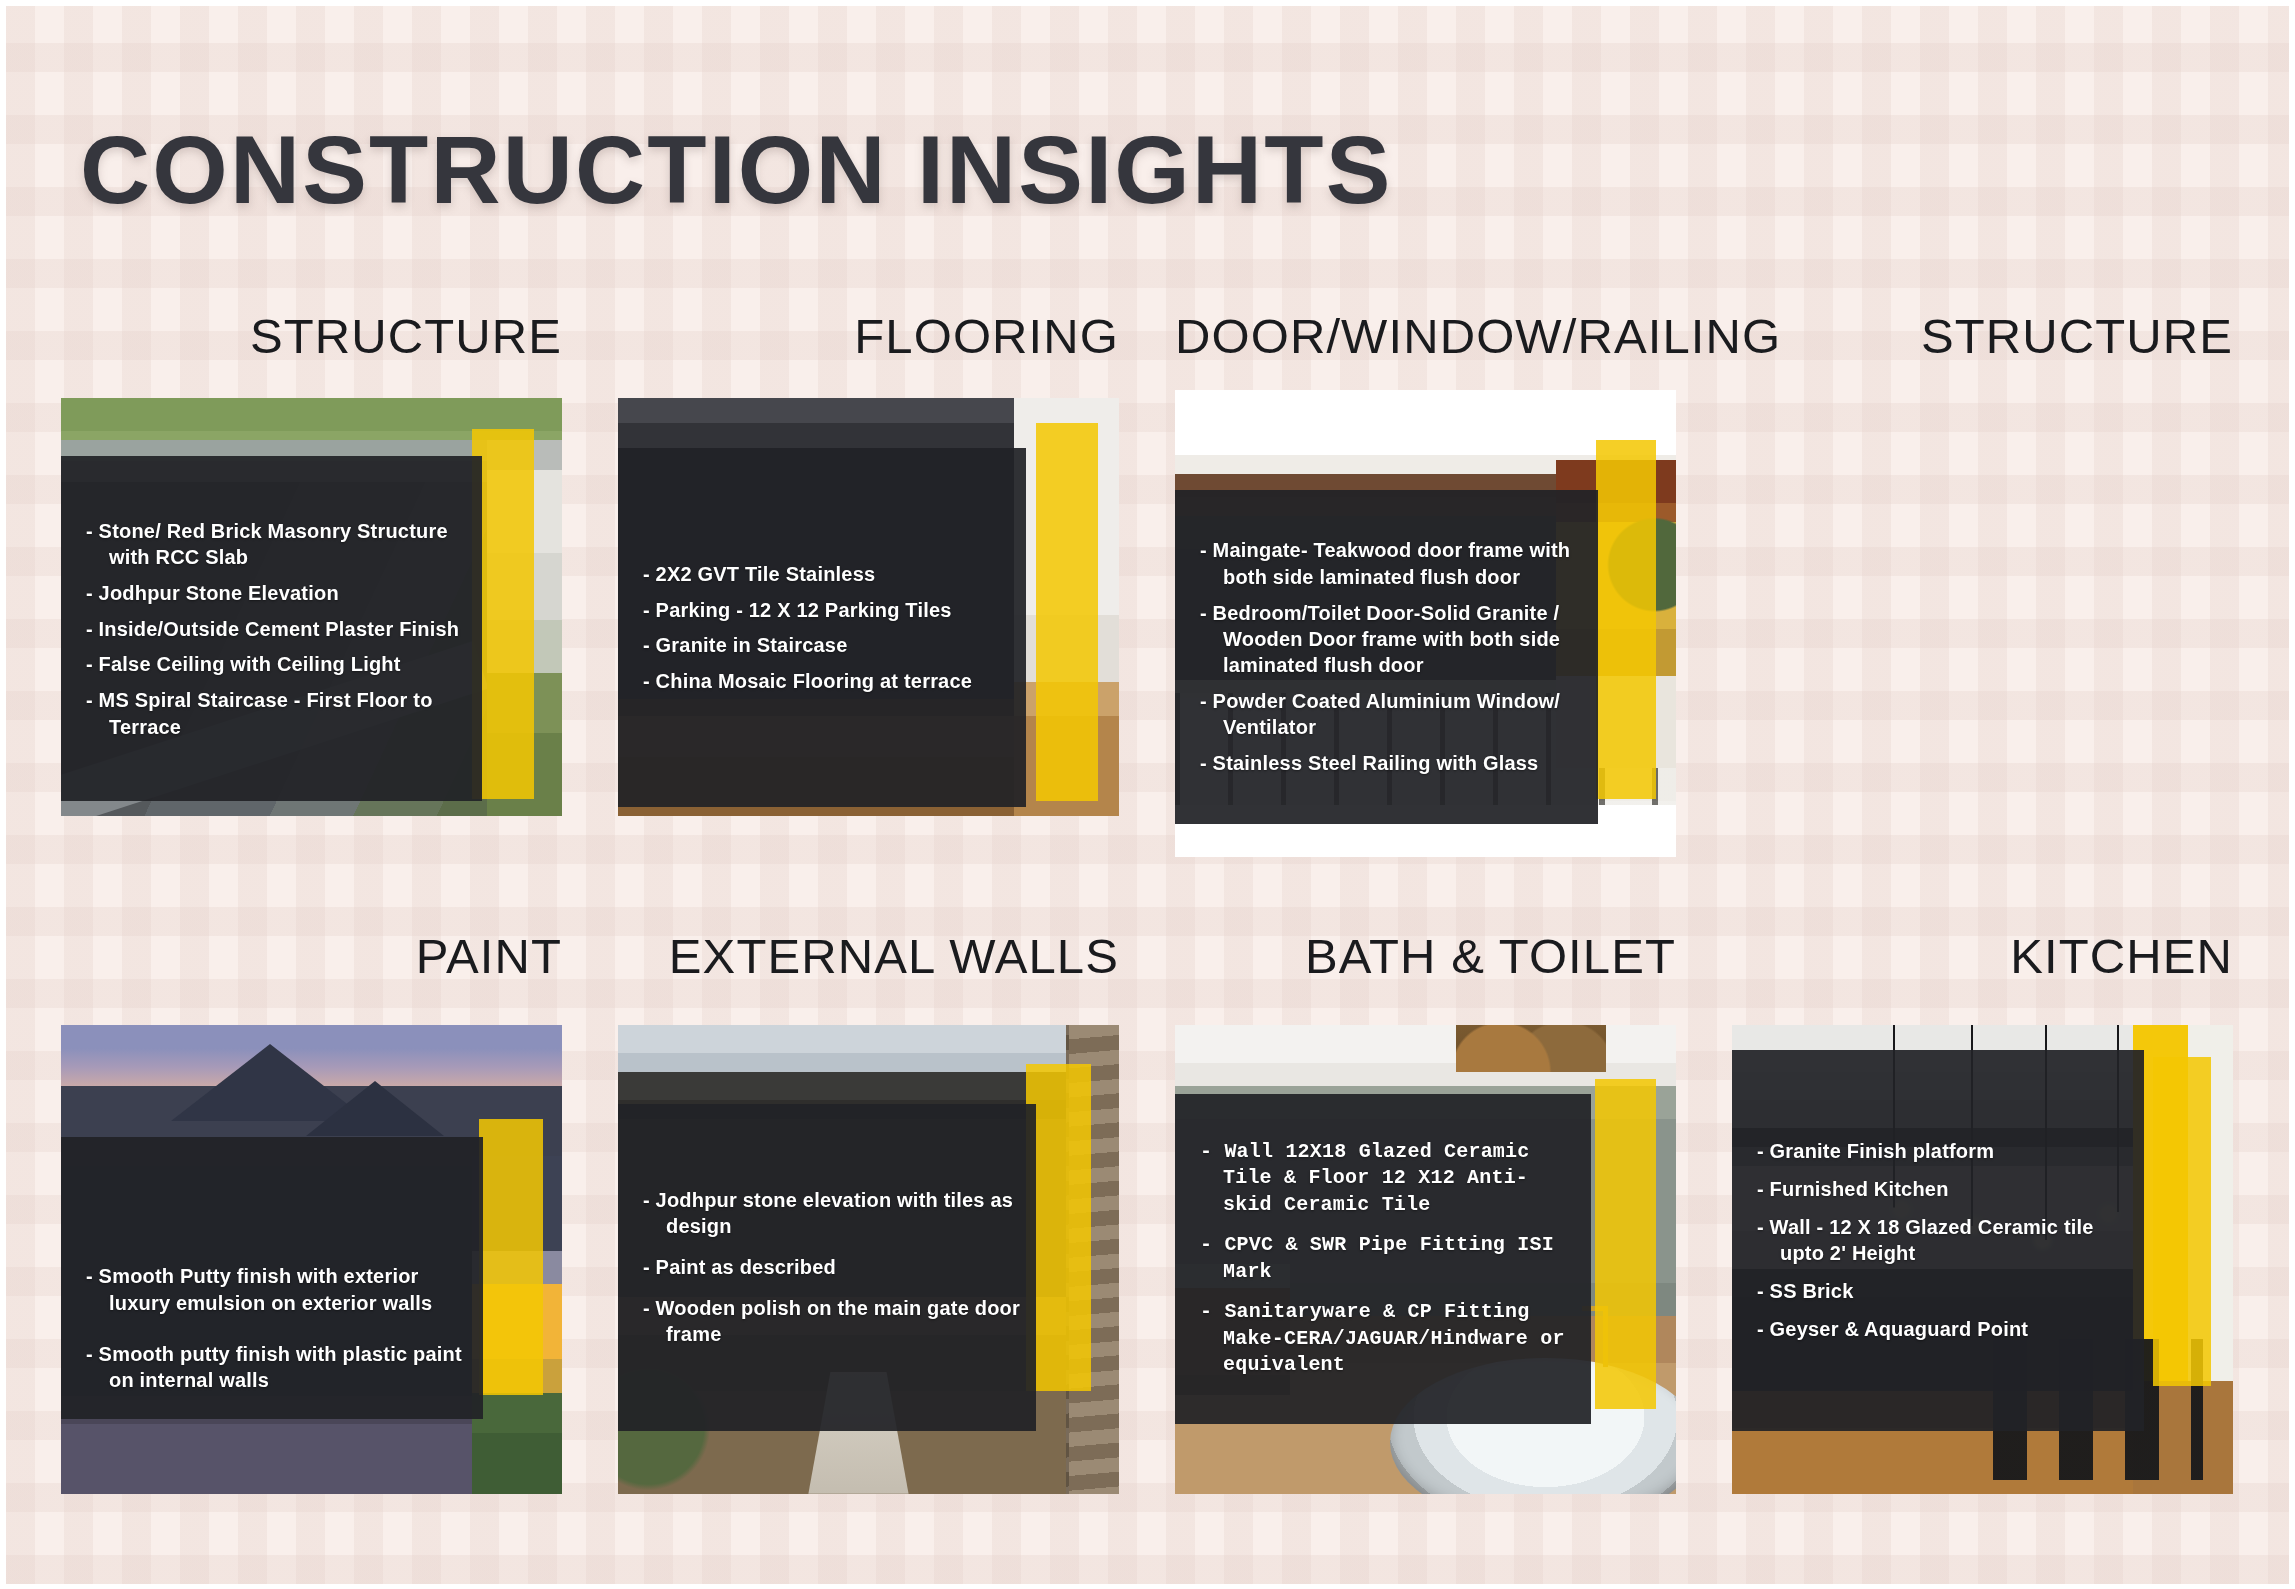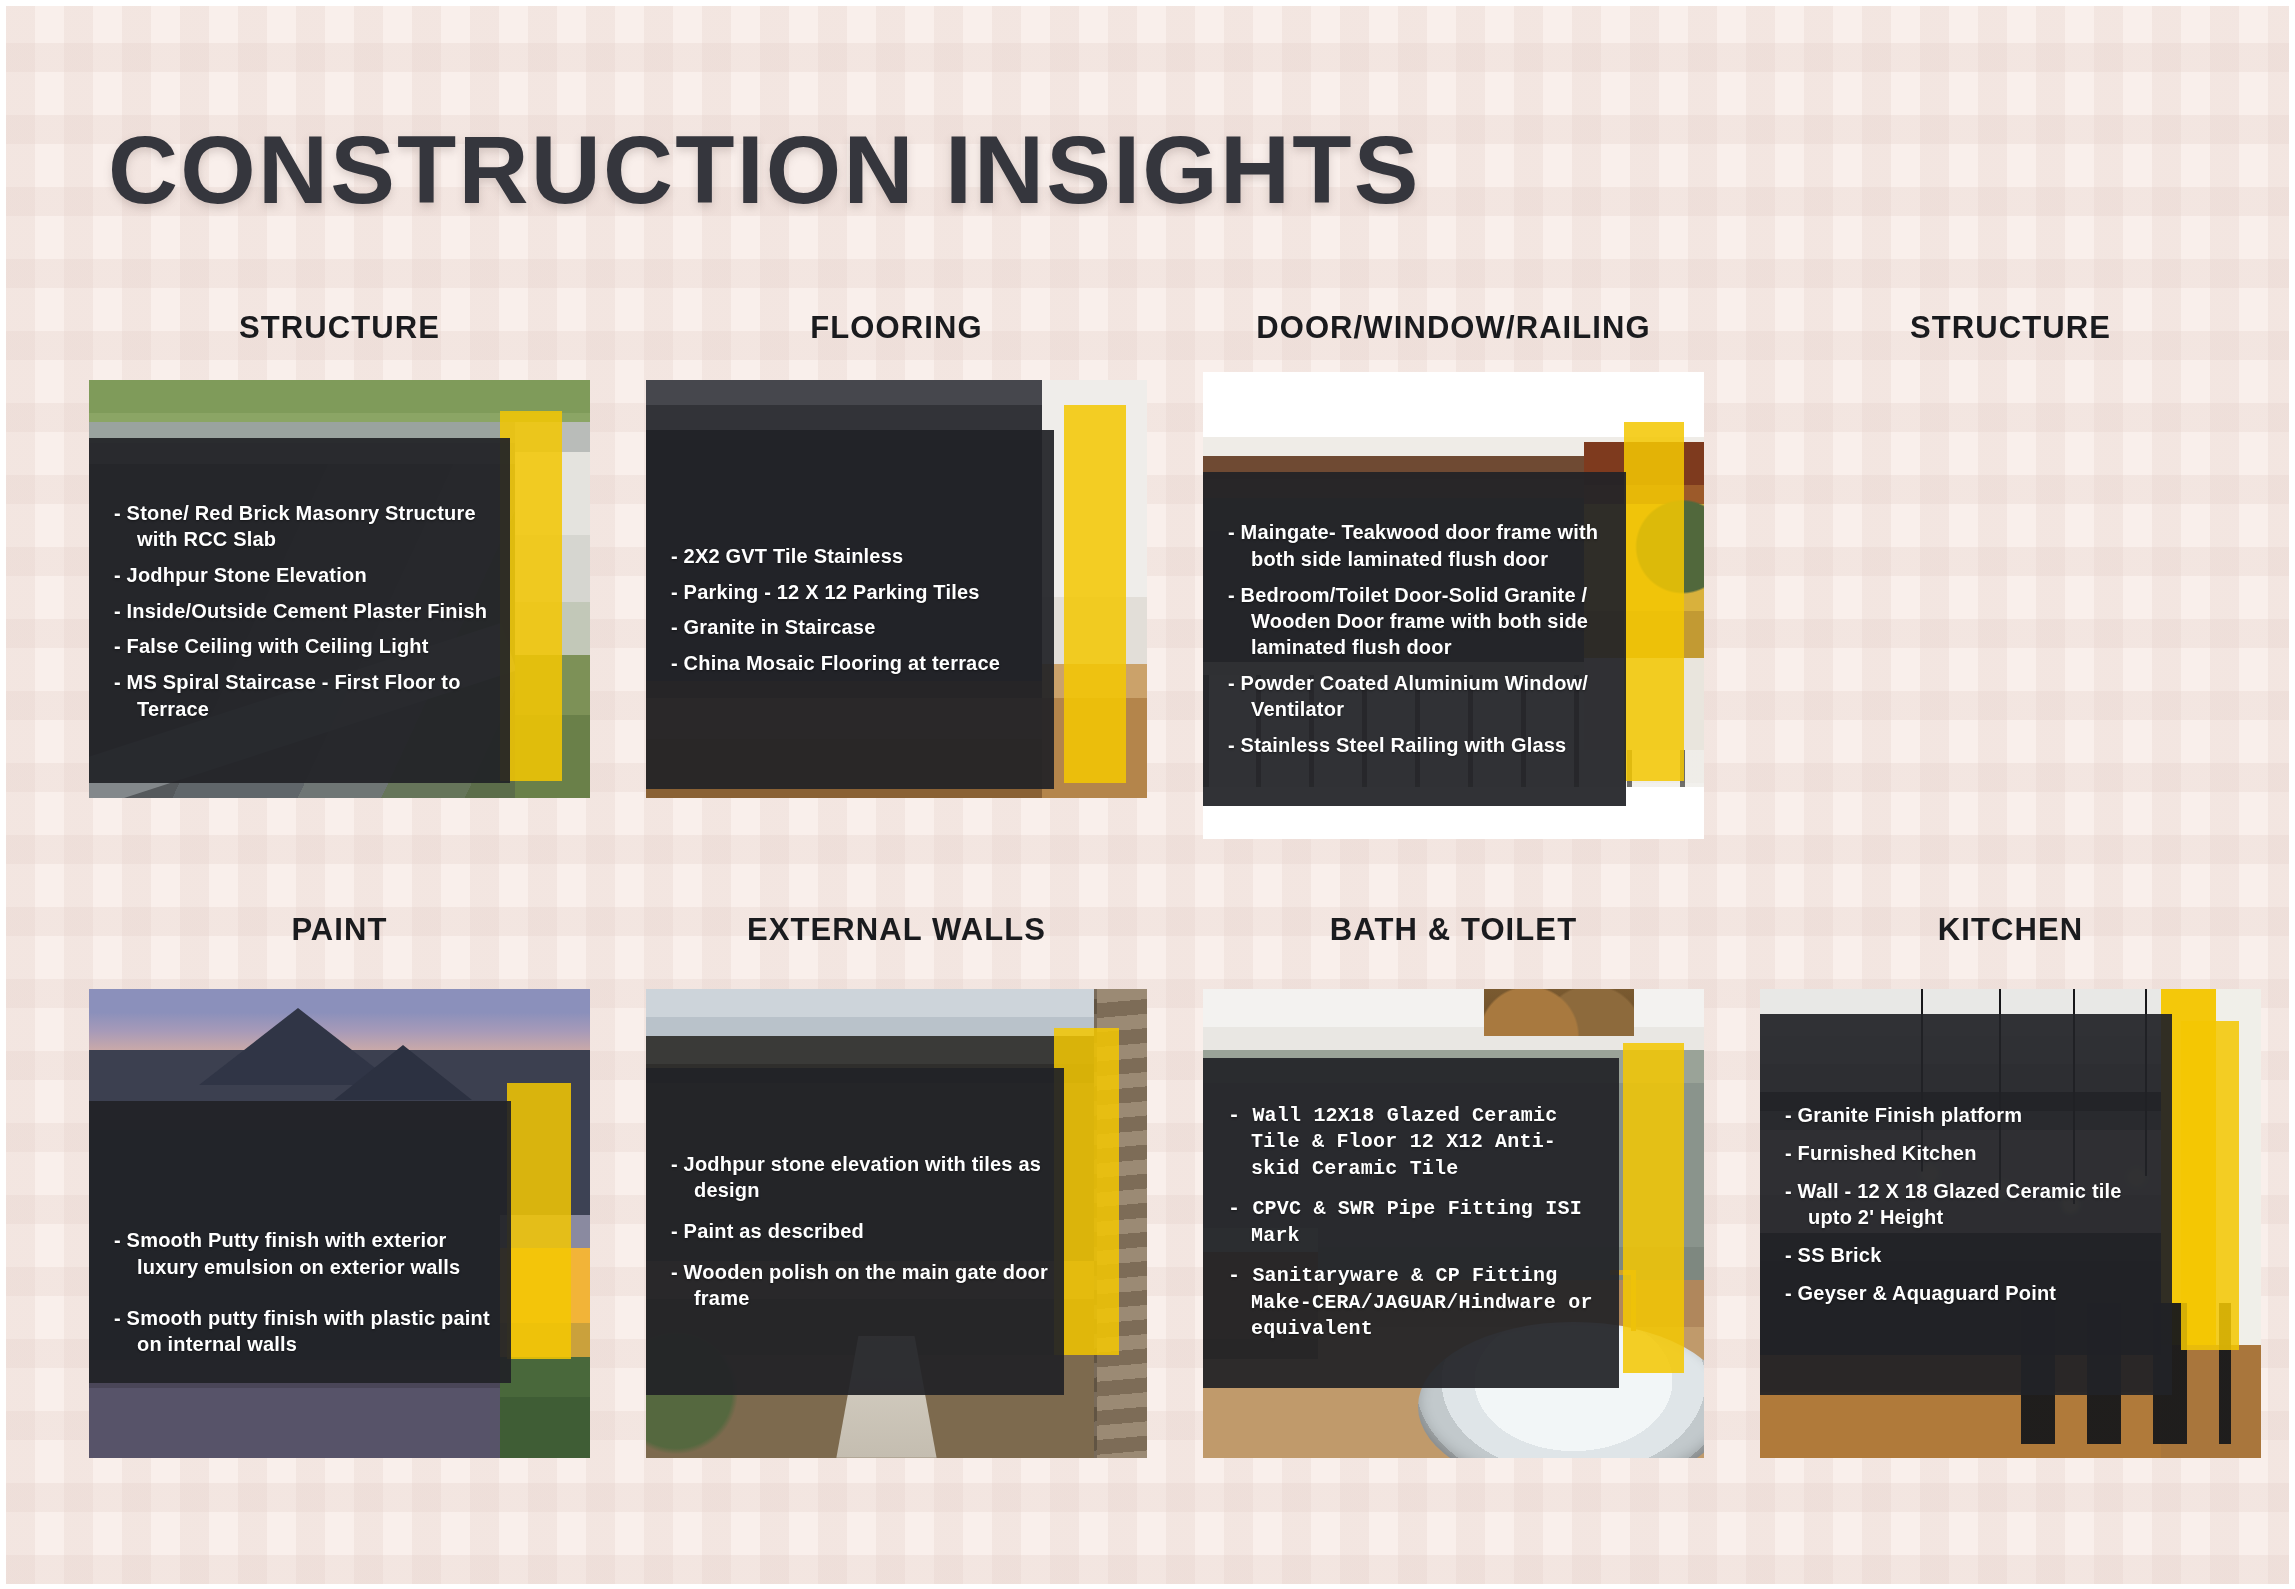--- a/index.html
+++ b/index.html
@@ -8,42 +8,41 @@
     position: relative;
     width: 2295px; height: 1590px;
     border: 6.6px solid #ffffff;
     outline: 0.6px solid #d8d0cc;
     background-color: #f9efeb;
     background-image:
       repeating-linear-gradient(90deg, rgba(228,208,201,.30) 0 29px, transparent 29px 58px),
       repeating-linear-gradient(0deg,  rgba(228,208,201,.30) 0 29px, transparent 29px 72px);
     font-family: "Liberation Sans", "DejaVu Sans", sans-serif;
     overflow: hidden;
-    padding-left: 28px;
   }
   .page-title {
     margin: 113px 0 0 74px;
     font-size: 97px; line-height: 1.05;
     font-weight: bold; letter-spacing: 2.2px;
     color: #35363d;
     text-shadow: 0 3.9px 8.8px rgba(120,100,95,.25);
   }
   .row {
     display: grid;
     grid-template-columns: repeat(4, 501px);
     column-gap: 56px;
     padding: 0 55px;
   }
   .row1 { margin-top: 91px; }
   .row2 { margin-top: 116px; }
   .panel h2 {
     margin: 0 0 37px 0;
-    text-align: center;
-    font-size: 31px; line-height: 1;
-    font-weight: bold; letter-spacing: 1.1px;
+    text-align: right;
+    font-size: 49px; line-height: 1;
+    font-weight: normal; letter-spacing: 1.1px;
     color: #1a1b1e;
   }
   .row2 .panel h2 { margin-bottom: 44px; }
   .frame { position: relative; height: 418px; }
   .row2 .frame { height: 469px; }
   .photo { position:absolute; inset:0; overflow:hidden; }
   .photo > div { position:absolute; z-index:2; }
   .stripe  { position:absolute; z-index:3; background: rgba(243,199,2,.86); }
   .overlay {
     position:absolute; z-index:4; left:0;

